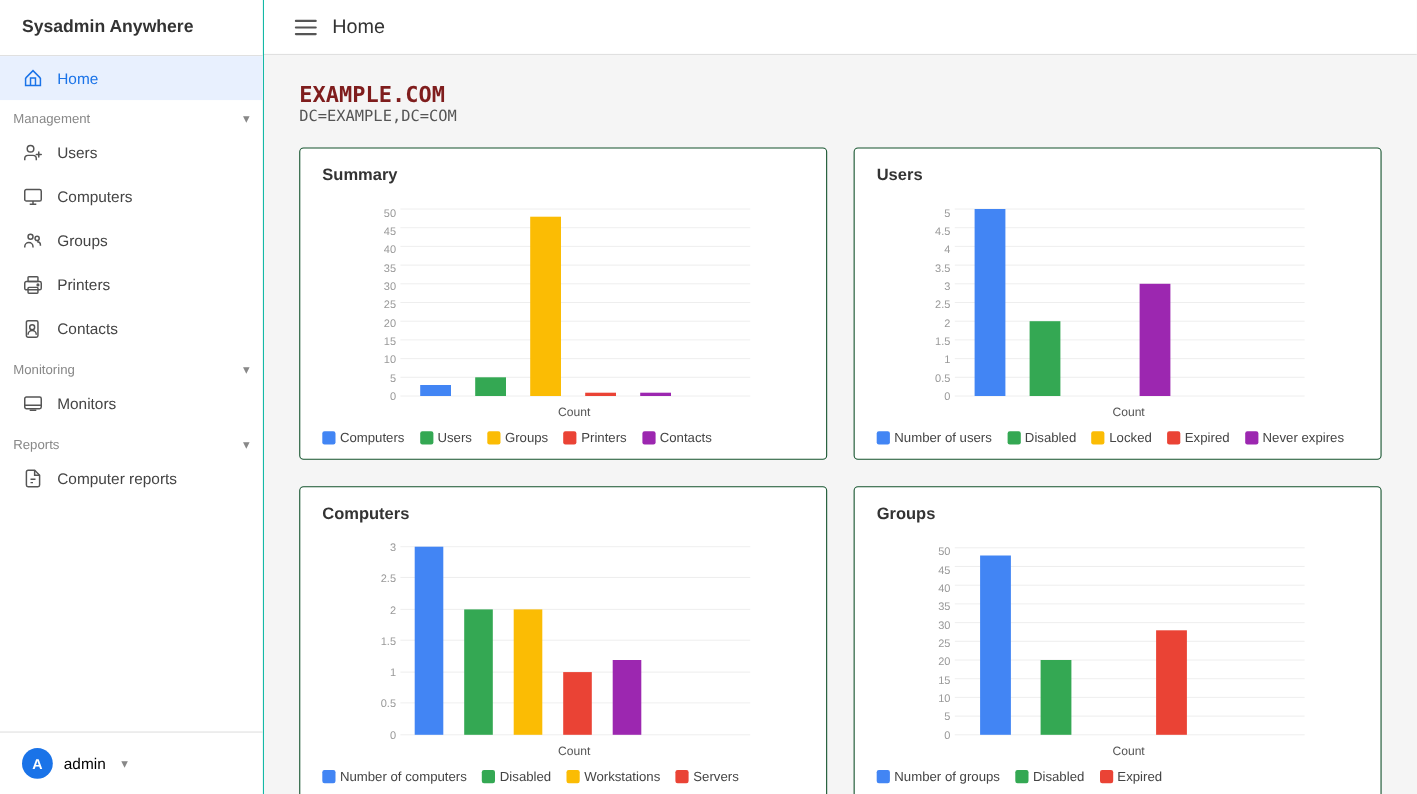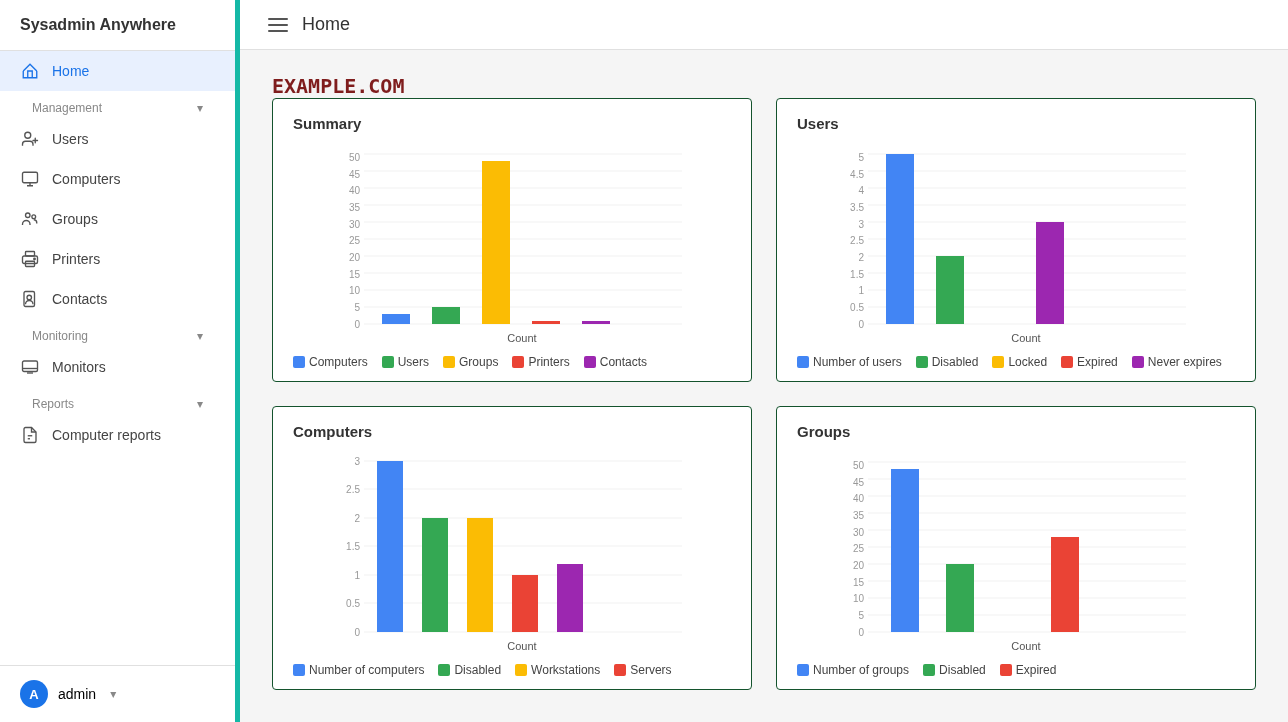--- a/index.html
+++ b/index.html
@@ -3,35 +3,35 @@
   <meta charset="utf-8">
   <style>
     * { box-sizing: border-box; margin: 0; padding: 0; }
     body { font-family: 'Segoe UI', Arial, sans-serif; display: flex; height: 100vh; background: #f5f5f5; font-size: 14px; }
 
     
     .sidebar {
       width: 240px;
       min-width: 240px;
       background: #fff;
-      border-right: 5px solid #14b8a6;
+      border-right: 1px solid #14b8a6;
       display: flex;
       flex-direction: column;
       height: 100vh;
       overflow-y: auto;
     }
     .sidebar-logo {
       padding: 16px 20px;
       font-size: 16px;
       font-weight: 600;
       color: #333;
       border-bottom: 1px solid #e0e0e0;
     }
     .sidebar-section-label {
-      padding: 10px 32px 4px;
+      padding: 10px 12px 4px;
       font-size: 12px;
       color: #888;
       text-transform: none;
       font-weight: 500;
       display: flex;
       align-items: center;
       justify-content: space-between;
       cursor: pointer;
     }
     .sidebar-item {
@@ -290,20 +290,21 @@
     <div class="hamburger">
       <span></span>
         <span></span>
         <span></span>
     </div>
     <span class="topbar-title">Home</span>
   </div>
 
   <div class="content">
     <div class="domain-title">EXAMPLE.COM</div>
+    <div class="domain-sub">DC=EXAMPLE,DC=COM</div>
 
     <div class="charts-grid">
 
       <div class="chart-card">
         <div class="chart-title">Summary</div>
         <div class="chart-area">
           <svg width="100%" height="200" viewBox="0 0 360 200">
 
             <g fill="#999" font-size="10" text-anchor="end">
               <text x="28" y="184">0</text>

